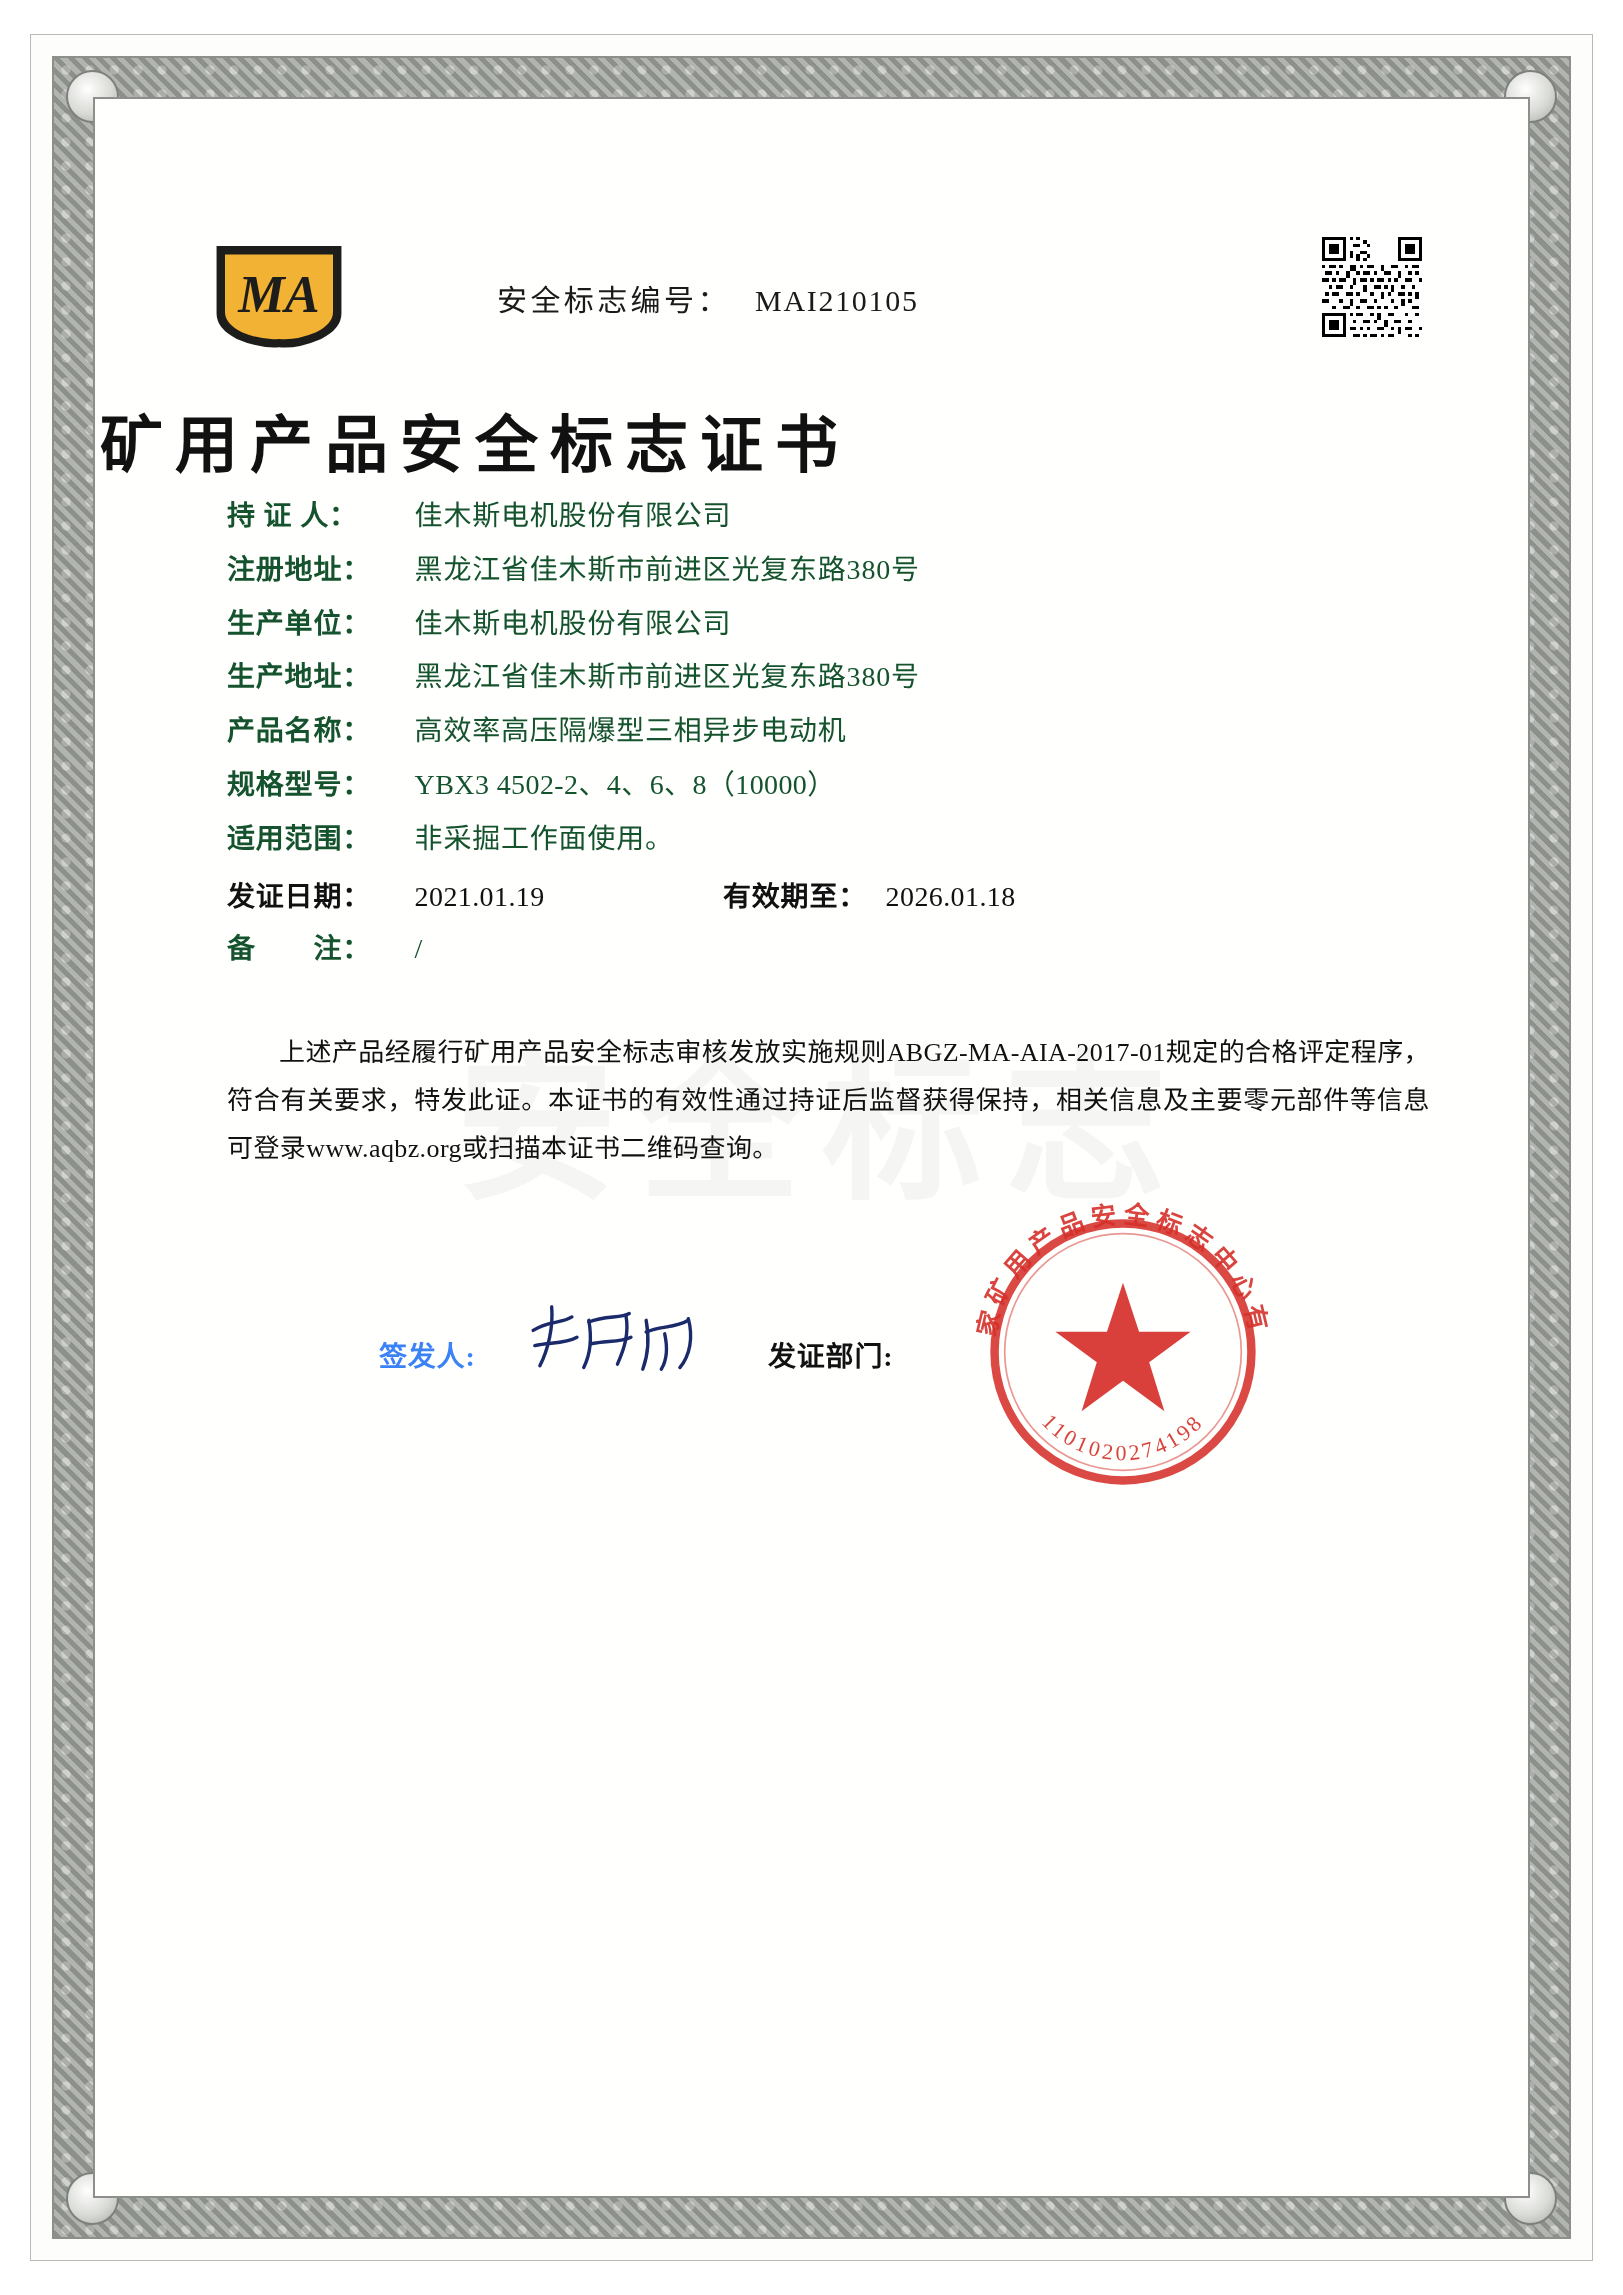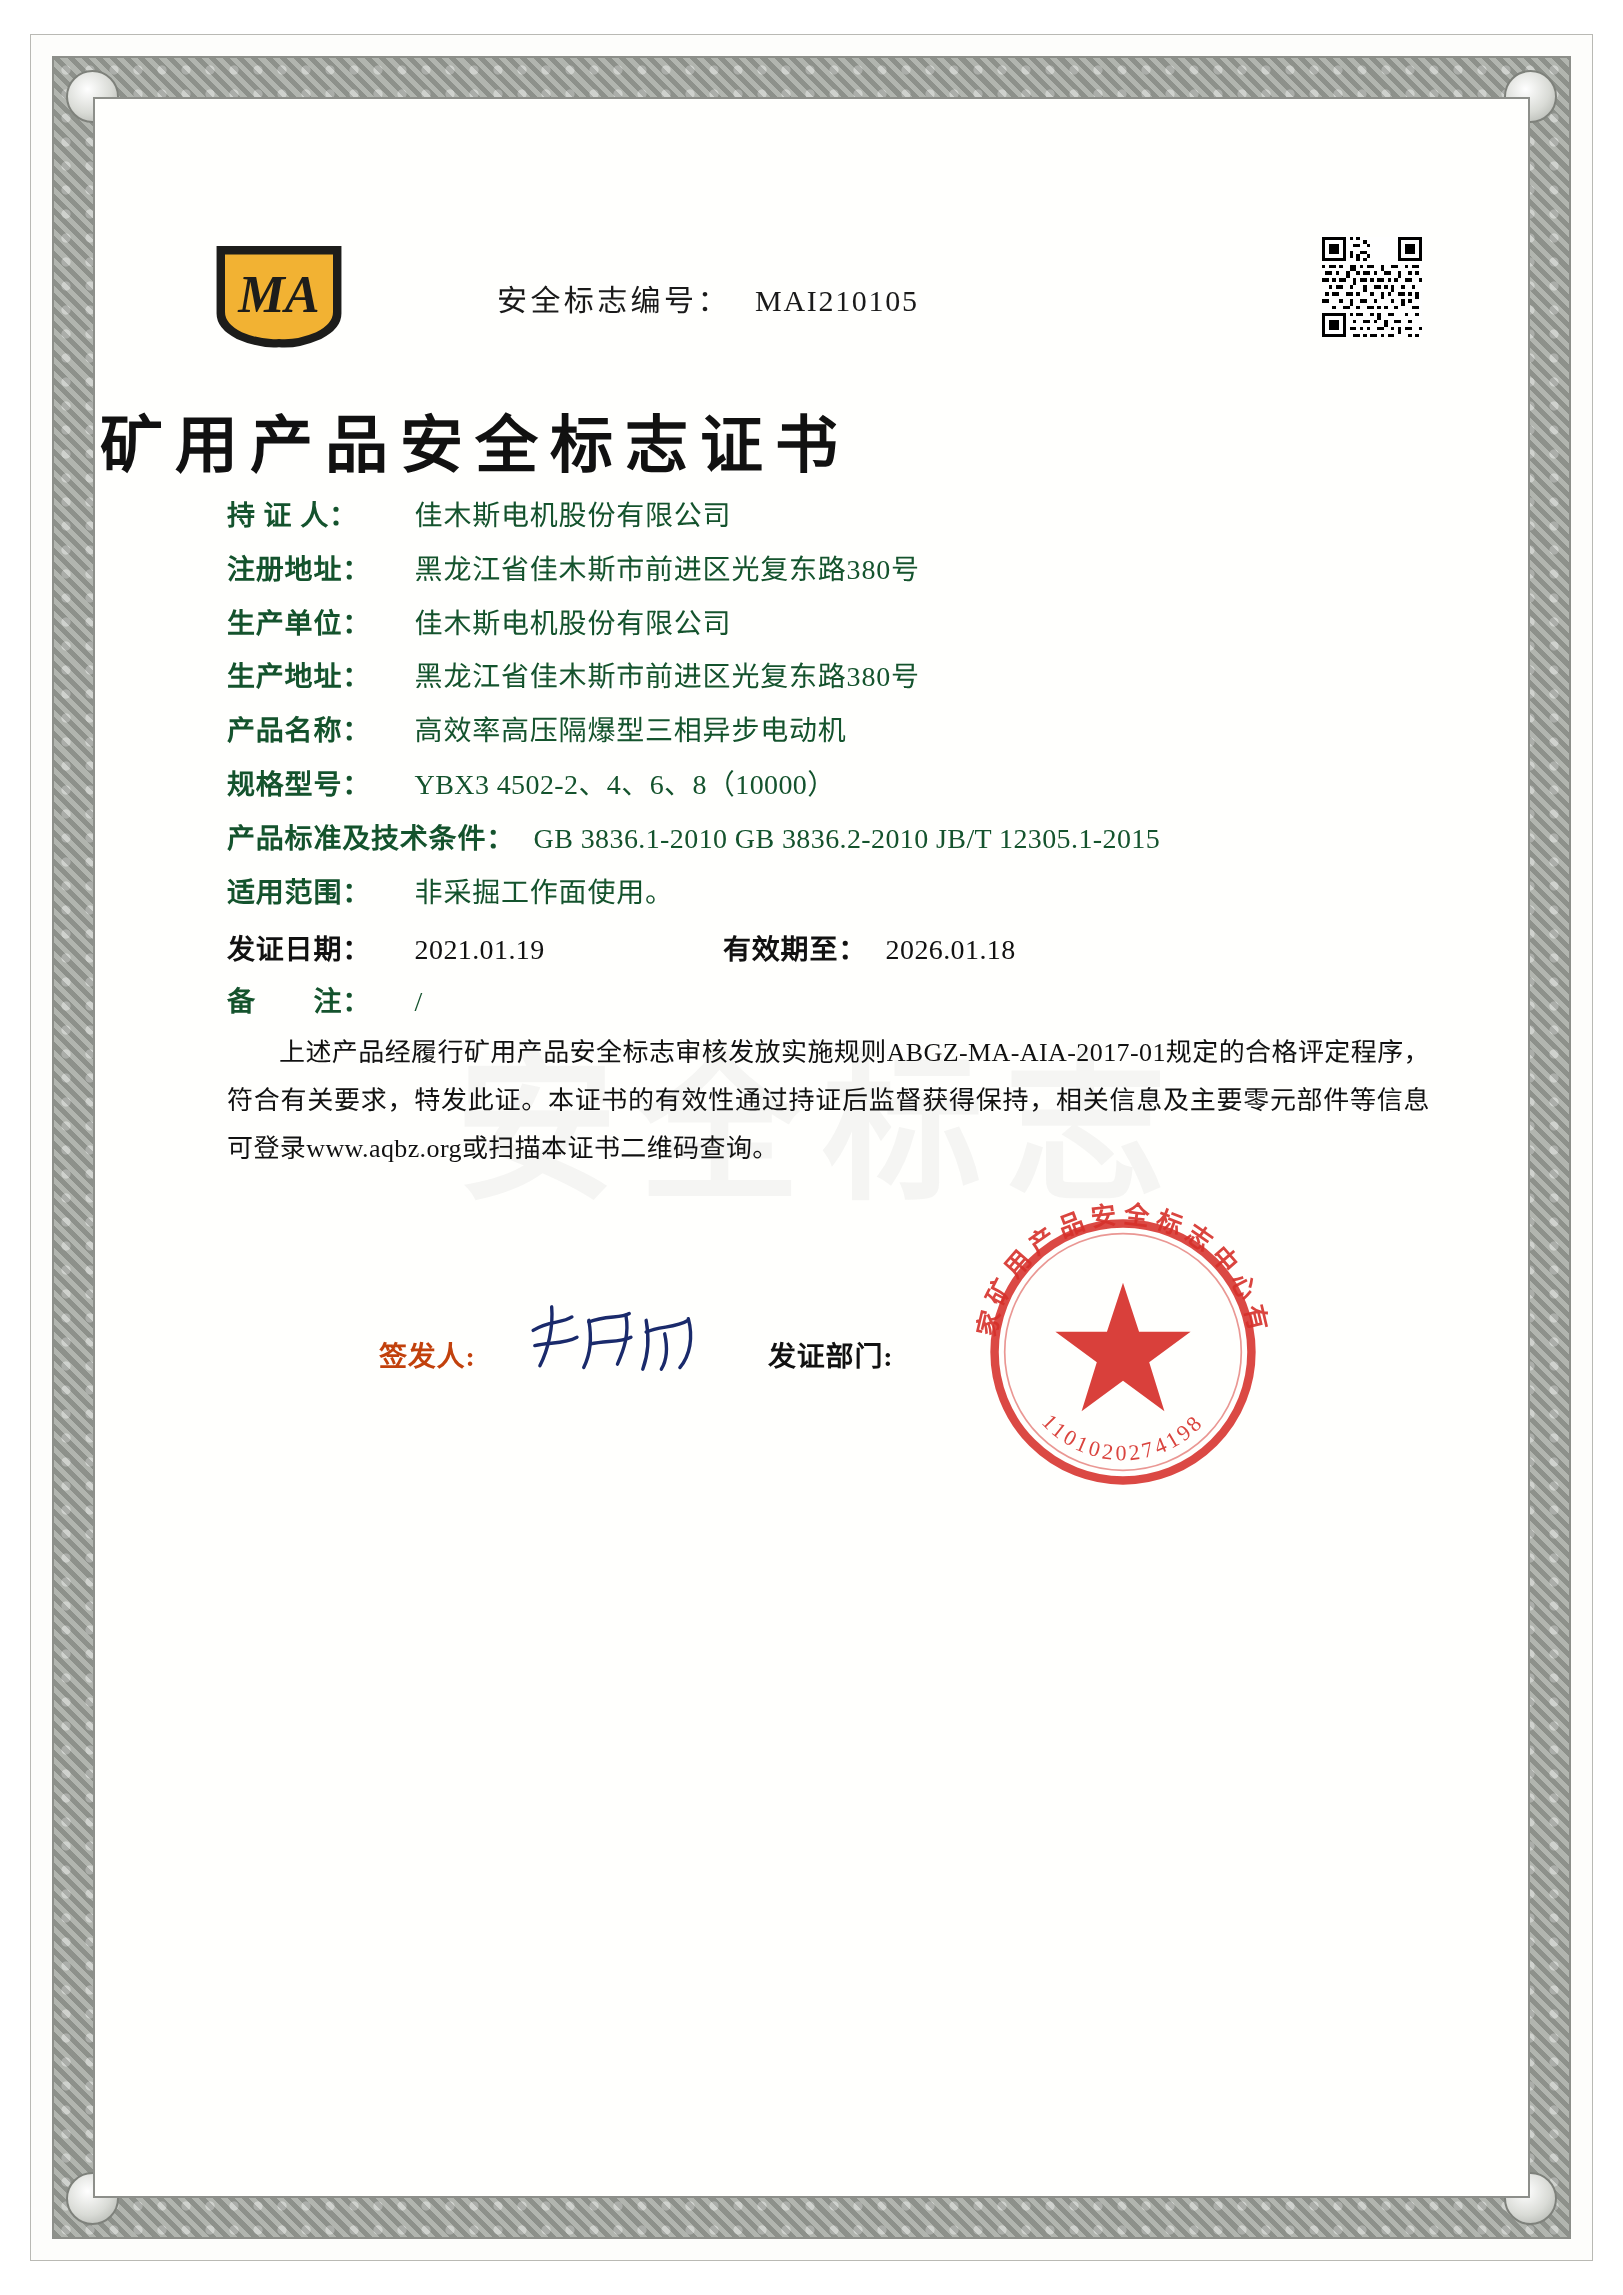--- a/index.html
+++ b/index.html
@@ -220,21 +220,21 @@
     top: 17px;
     width: 148px;
     height: 161px;
   }
   .sign-label {
     position: absolute;
     left: 279px;
     top: 100px;
     font-size: 28px;
     font-weight: bold;
-    color: #c2410c;
+    color: #3b82f6;
     letter-spacing: 0.8px;
   }
   .signature {
     position: absolute;
     left: 423px;
     top: 61px;
     width: 194px;
     height: 93px;
   }
   .issuer-label {
@@ -456,24 +456,20 @@
       <div class="field-row">
         <span class="field-label w-fixed">产品名称：</span>
         <span class="field-value">高效率高压隔爆型三相异步电动机</span>
       </div>
 
       <div class="field-row">
         <span class="field-label w-fixed">规格型号：</span>
         <span class="field-value mono">YBX3 4502-2、4、6、8（10000）</span>
       </div>
 
-      <div class="field-row wide">
-        <span class="field-label">产品标准及技术条件：</span>
-        <span class="field-value mono">GB 3836.1-2010  GB 3836.2-2010 JB/T 12305.1-2015</span>
-      </div>
 
       <div class="field-row">
         <span class="field-label w-fixed">适用范围：</span>
         <span class="field-value">非采掘工作面使用。</span>
       </div>
 
       <div class="date-row">
         <span class="left">
           <span class="field-label">发证日期：</span>
           <span class="field-value mono">2021.01.19</span>

